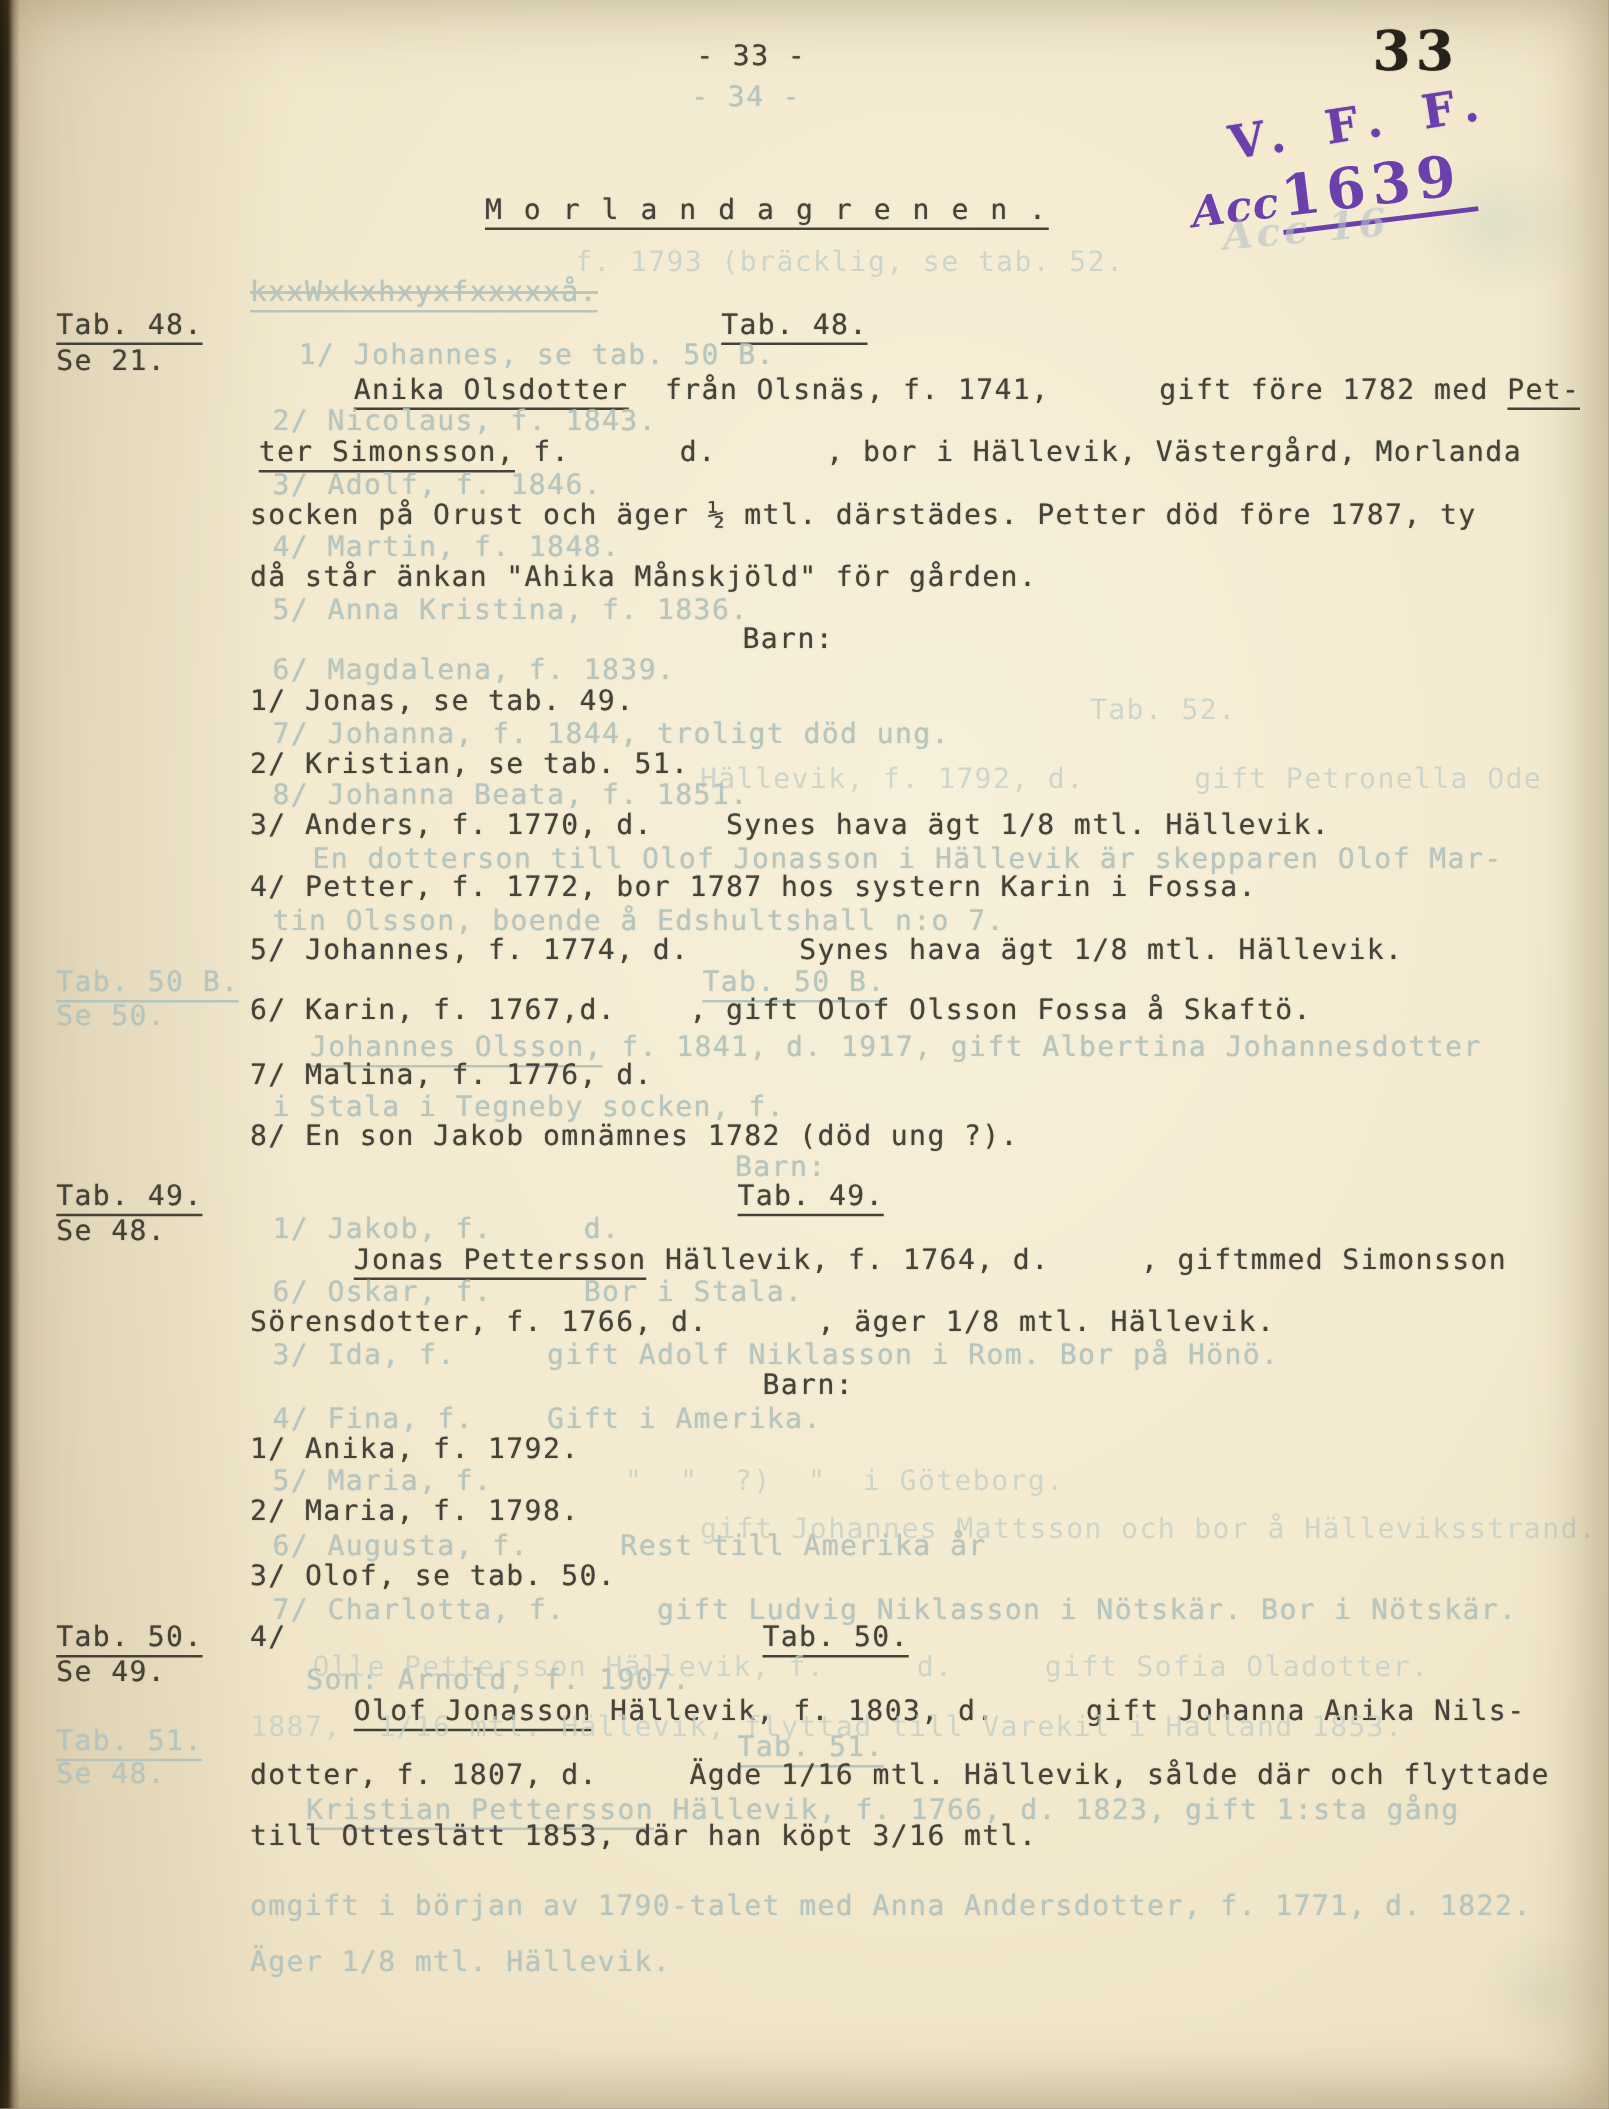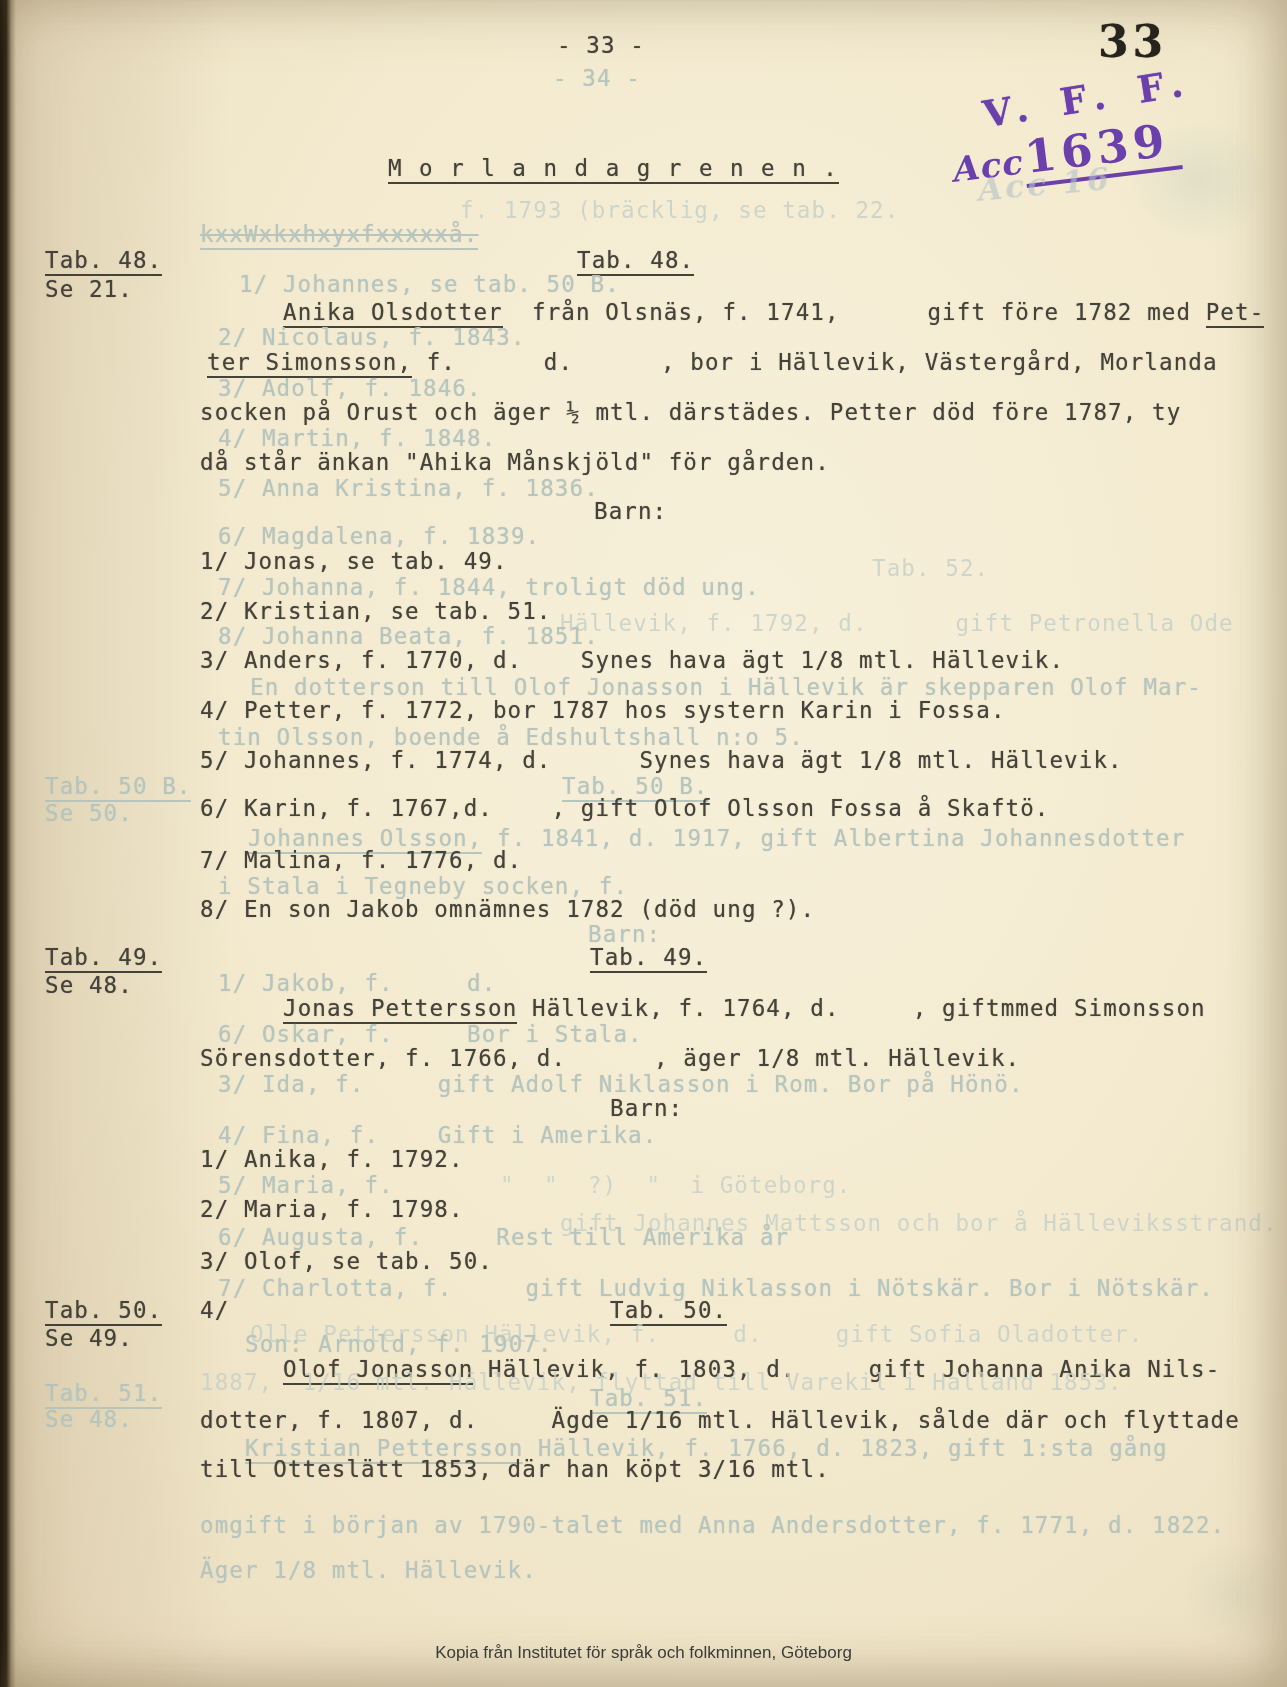--- a/index.html
+++ b/index.html
@@ -52,21 +52,21 @@
   <div class="stamp stamp-vff">V. F. F.</div>
   <div class="stamp stamp-acc">
     <span class="acc">Acc</span><span class="num">1639</span>
   </div>
   <div class="stamp stamp-ghost">Acc 16</div>
 
   <div id="lines">
       <div class="line ink" style="left: 557px; top: 33px;"><span>- 33 -</span></div>
       <div class="line ghost" style="left: 553px; top: 66px;"><span>- 34 -</span></div>
       <div class="line ink title-line" style="left: 388px; top: 156px; text-align: right;"><span class="u">M o r l a n d a g r e n e n .</span></div>
-      <div class="line ghost2" style="left: 460px; top: 198px;"><span>f. 1793 (bräcklig, se tab. 22.</span></div>
+      <div class="line ghost2" style="left: 460px; top: 198px;"><span>f. 1793 (bräcklig, se tab. 52.</span></div>
       <div class="line ghost" style="left: 200px; top: 222px;"><span class="u strike">kxxWxkxhxyxfxxxxxå.</span></div>
       <div class="line ink" style="left: 45px; top: 248px;"><span class="u">Tab. 48.</span></div>
       <div class="line ink" style="left: 45px; top: 277px;"><span>Se 21.</span></div>
       <div class="line ink" style="left: 577px; top: 248px;"><span class="u">Tab. 48.</span></div>
       <div class="line ghost" style="left: 218px; top: 272px; margin-left: 21px;"><span>1/ Johannes, se tab. 50 B.</span></div>
       <div class="line ink" style="left: 283px; top: 300px;"><span class="u">Anika Olsdotter</span><span>  från Olsnäs, f. 1741,      gift före 1782 med </span><span class="u">Pet-</span></div>
       <div class="line ghost" style="left: 218px; top: 325px;"><span>2/ Nicolaus, f. 1843.</span></div>
       <div class="line ink" style="left: 207px; top: 350px;"><span class="u">ter Simonsson,</span><span> f.      d.      , bor i Hällevik, Västergård, Morlanda</span></div>
       <div class="line ghost" style="left: 218px; top: 376px;"><span>3/ Adolf, f. 1846.</span></div>
       <div class="line ink" style="left: 200px; top: 400px;"><span>socken på Orust och äger ½ mtl. därstädes. Petter död före 1787, ty</span></div>
@@ -77,21 +77,21 @@
       <div class="line ghost" style="left: 218px; top: 524px;"><span>6/ Magdalena, f. 1839.</span></div>
       <div class="line ink" style="left: 200px; top: 549px;"><span>1/ Jonas, se tab. 49.</span></div>
       <div class="line ghost2" style="left: 872px; top: 556px;"><span>Tab. 52.</span></div>
       <div class="line ghost" style="left: 218px; top: 575px;"><span>7/ Johanna, f. 1844, troligt död ung.</span></div>
       <div class="line ink" style="left: 200px; top: 599px;"><span>2/ Kristian, se tab. 51.</span></div>
       <div class="line ghost2" style="left: 560px; top: 611px;"><span>Hällevik, f. 1792, d.      gift Petronella Ode</span></div>
       <div class="line ghost" style="left: 218px; top: 624px;"><span>8/ Johanna Beata, f. 1851.</span></div>
       <div class="line ink" style="left: 200px; top: 648px;"><span>3/ Anders, f. 1770, d.    Synes hava ägt 1/8 mtl. Hällevik.</span></div>
       <div class="line ghost" style="left: 250px; top: 675px;"><span>En dotterson till Olof Jonasson i Hällevik är skepparen Olof Mar-</span></div>
       <div class="line ink" style="left: 200px; top: 698px;"><span>4/ Petter, f. 1772, bor 1787 hos systern Karin i Fossa.</span></div>
-      <div class="line ghost" style="left: 218px; top: 725px;"><span>tin Olsson, boende å Edshultshall n:o 5.</span></div>
+      <div class="line ghost" style="left: 218px; top: 725px;"><span>tin Olsson, boende å Edshultshall n:o 7.</span></div>
       <div class="line ink" style="left: 200px; top: 748px;"><span>5/ Johannes, f. 1774, d.      Synes hava ägt 1/8 mtl. Hällevik.</span></div>
       <div class="line ghost" style="left: 562px; top: 774px;"><span class="u">Tab. 50 B.</span></div>
       <div class="line ghost" style="left: 45px; top: 774px;"><span class="u">Tab. 50 B.</span></div>
       <div class="line ghost" style="left: 45px; top: 801px;"><span>Se 50.</span></div>
       <div class="line ink" style="left: 200px; top: 796px;"><span>6/ Karin, f. 1767,d.    , gift Olof Olsson Fossa å Skaftö.</span></div>
       <div class="line ghost" style="left: 248px; top: 826px;"><span class="u">Johannes Olsson,</span><span> f. 1841, d. 1917, gift Albertina Johannesdotter</span></div>
       <div class="line ink" style="left: 200px; top: 848px;"><span>7/ Malina, f. 1776, d.</span></div>
       <div class="line ghost" style="left: 218px; top: 874px;"><span>i Stala i Tegneby socken, f.</span></div>
       <div class="line ink" style="left: 200px; top: 897px;"><span>8/ En son Jakob omnämnes 1782 (död ung ?).</span></div>
       <div class="line ghost" style="left: 588px; top: 922px;"><span>Barn:</span></div>
@@ -124,14 +124,13 @@
       <div class="line ghost" style="left: 590px; top: 1386px;"><span class="u">Tab. 51.</span></div>
       <div class="line ghost" style="left: 45px; top: 1381px;"><span class="u">Tab. 51.</span></div>
       <div class="line ghost" style="left: 45px; top: 1407px;"><span>Se 48.</span></div>
       <div class="line ink" style="left: 200px; top: 1408px;"><span>dotter, f. 1807, d.     Ägde 1/16 mtl. Hällevik, sålde där och flyttade</span></div>
       <div class="line ghost" style="left: 245px; top: 1436px;"><span class="u">Kristian Pettersson</span><span> Hällevik, f. 1766, d. 1823, gift 1:sta gång</span></div>
       <div class="line ink" style="left: 200px; top: 1457px;"><span>till Otteslätt 1853, där han köpt 3/16 mtl.</span></div>
       <div class="line ghost" style="left: 200px; top: 1513px;"><span>omgift i början av 1790-talet med Anna Andersdotter, f. 1771, d. 1822.</span></div>
       <div class="line ghost" style="left: 200px; top: 1558px;"><span>Äger 1/8 mtl. Hällevik.</span></div>
     </div>
 
-  <div class="footer">Kopia från Institutet för språk och folkminnen, Göteborg</div>
 </div>
 
 </body></html>

